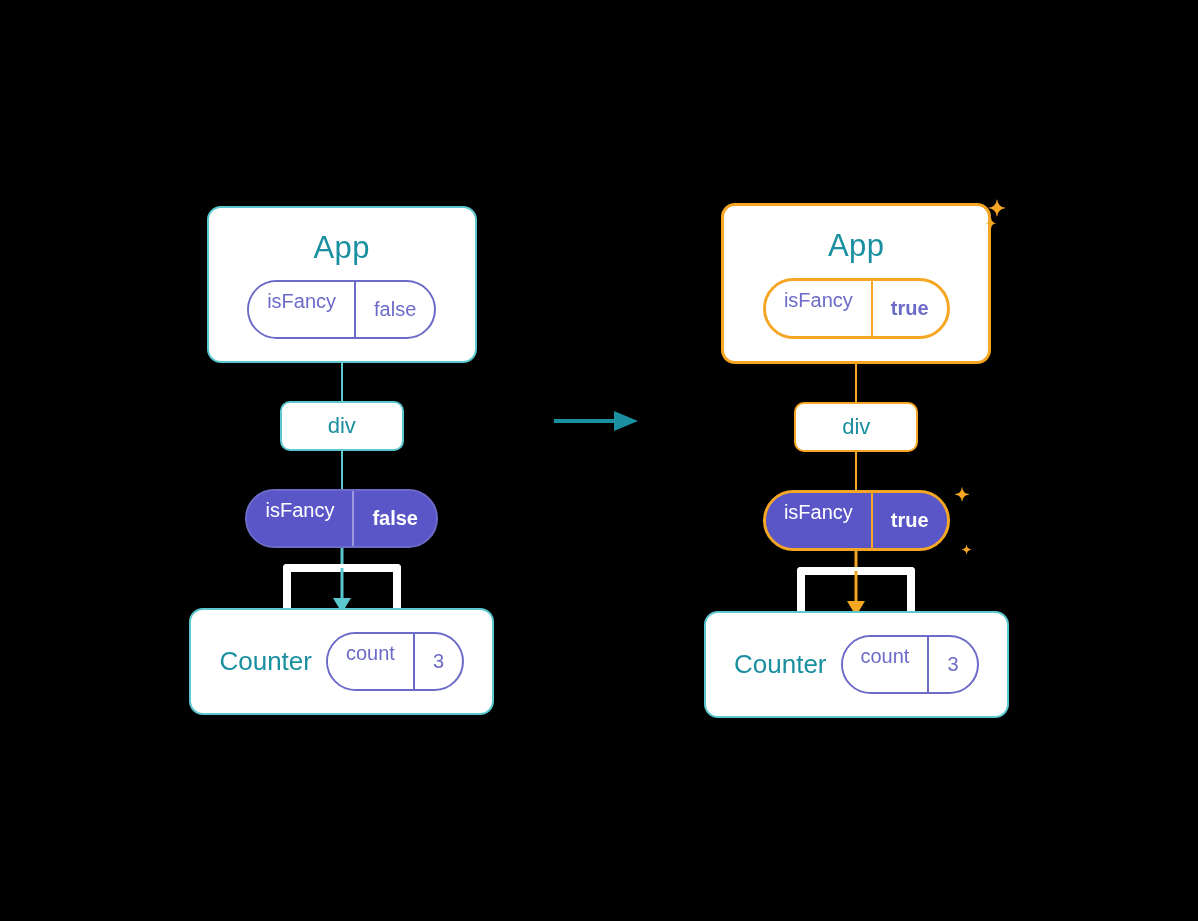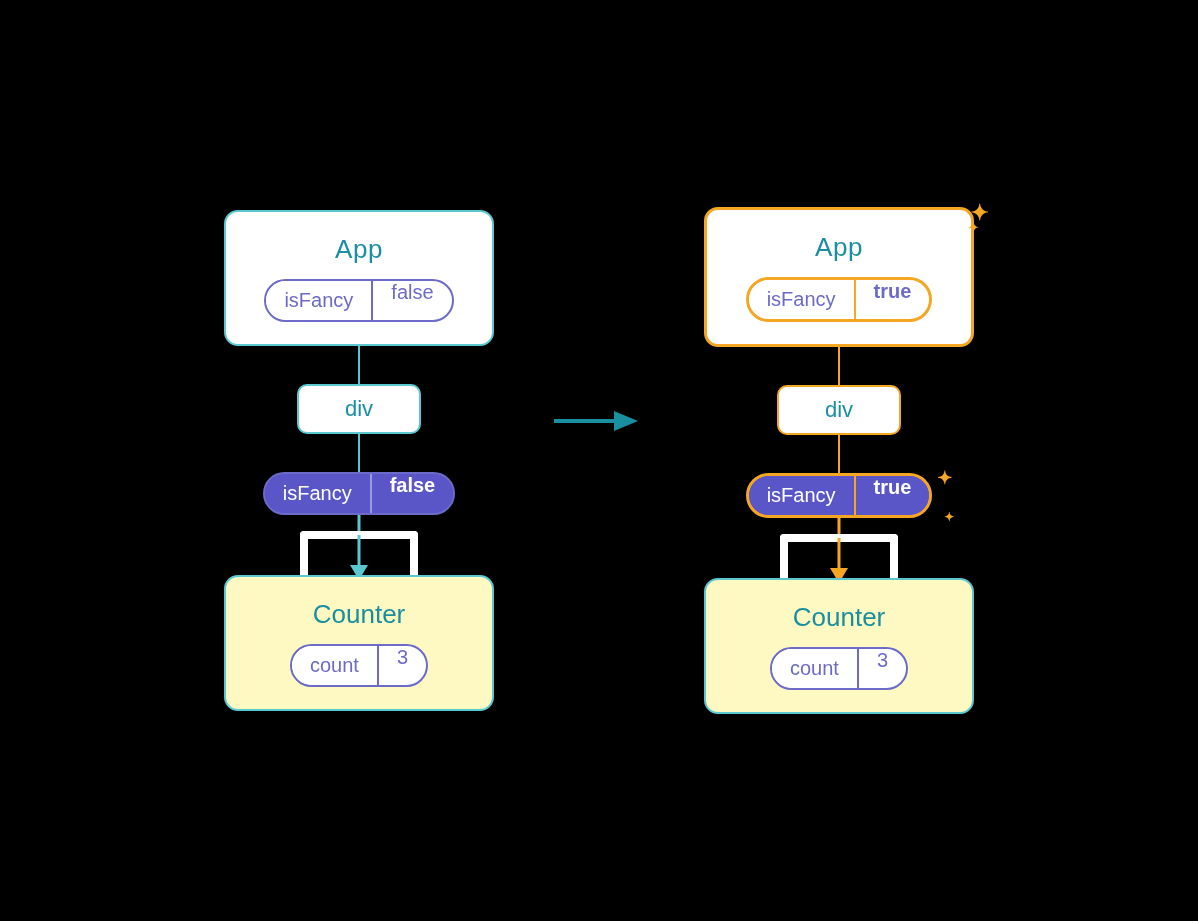--- a/index.html
+++ b/index.html
@@ -34,21 +34,21 @@
       flex-direction: column;
       align-items: center;
       gap: 14px;
       position: relative;
     }
     .app-box.highlighted {
       border-color: #f5a623;
       border-width: 3px;
     }
     .app-title {
-      font-size: 26px;
+      font-size: 31px;
       color: #1a8fa0;
       font-weight: 500;
       letter-spacing: 0.5px;
     }
 
     
     .prop-pill {
       display: flex;
       border-radius: 50px;
       border: 2.5px solid #6c6bc8;
@@ -80,21 +80,21 @@
       background: #6c6bc8;
       flex-shrink: 0;
     }
     .prop-pill.dark .prop-divider {
       background: rgba(255,255,255,0.4);
     }
     .prop-pill.highlighted .prop-divider {
       background: #f5a623;
     }
     .prop-pill .prop-value {
-      padding: 0 18px;
+      padding: 16px 18px;
       font-size: 20px;
       color: #6c6bc8;
       font-weight: 400;
       border-radius: 0 50px 50px 0;
     }
     .prop-pill.dark .prop-value {
       color: white;
       background: #5a56c8;
       font-weight: 700;
     }
@@ -126,27 +126,27 @@
     .div-box.highlighted {
       border-color: #f5a623;
     }
     .fork-svg {
       width: 270px;
       height: 60px;
     }
 
     
     .counter-box {
-      background: #fef9c3;
+      background: #ffffff;
       border: 2px solid #5bc8d0;
       border-radius: 14px;
       padding: 22px 28px;
       min-width: 270px;
       display: flex;
-      flex-direction: column;
+      flex-direction: row;
       align-items: center;
       gap: 14px;
     }
     .counter-title {
       font-size: 26px;
       color: #1a8fa0;
       font-weight: 500;
     }
 
     

